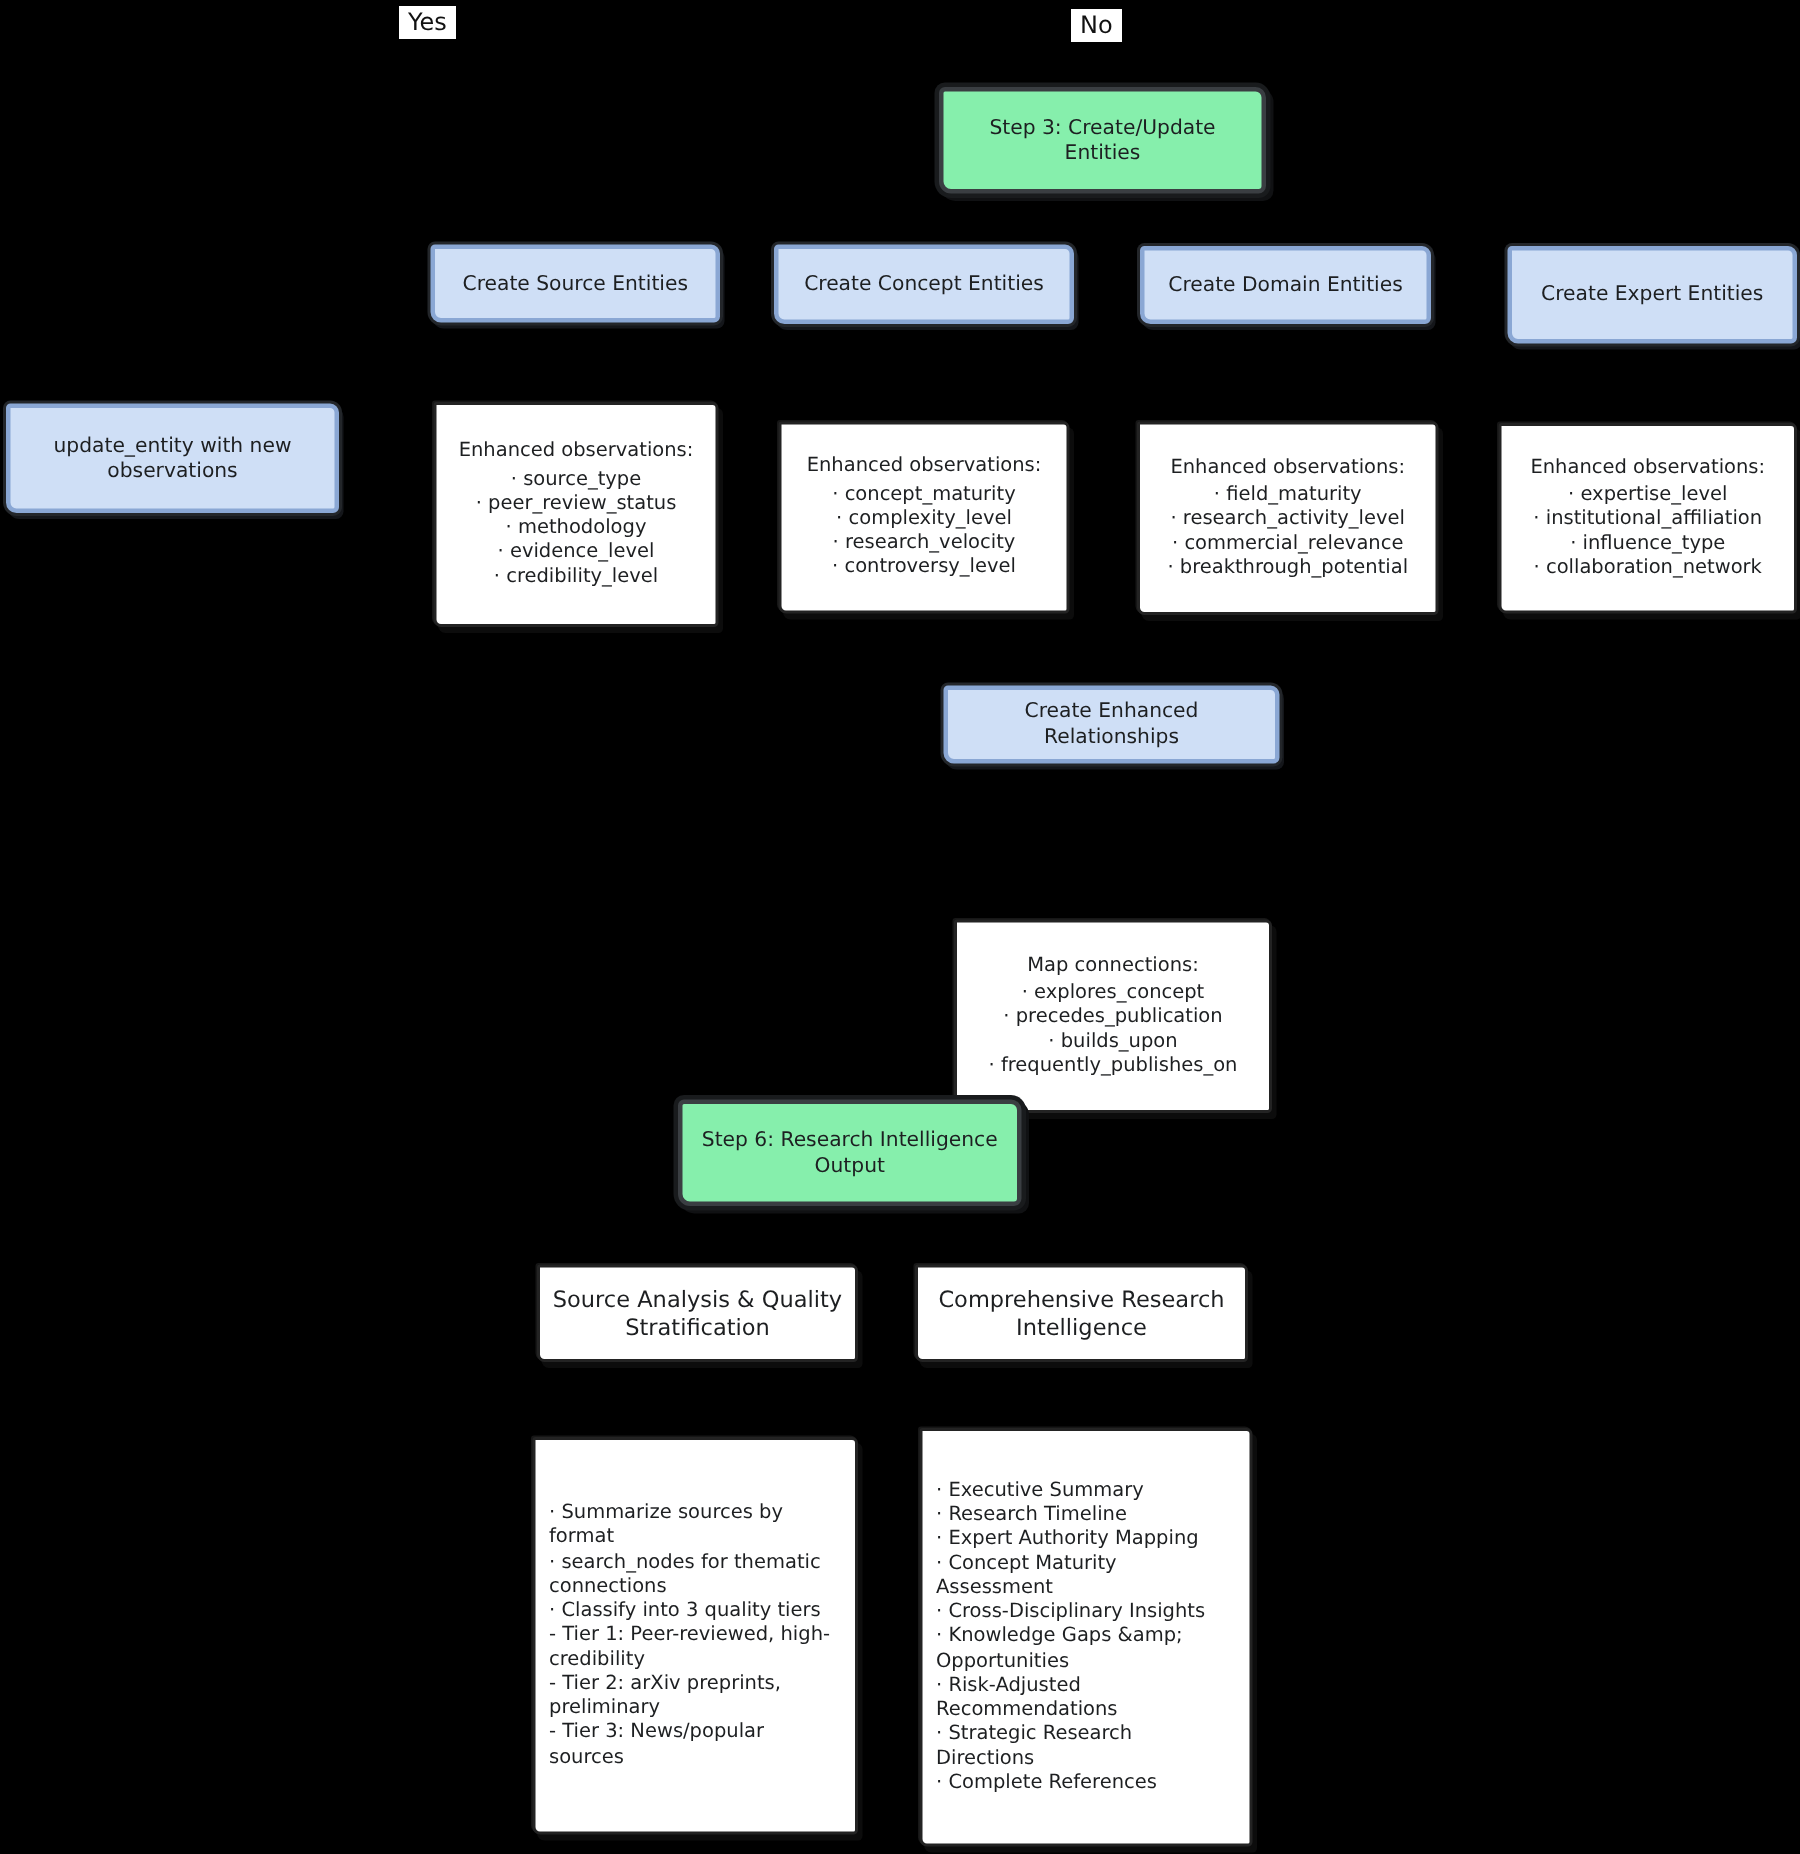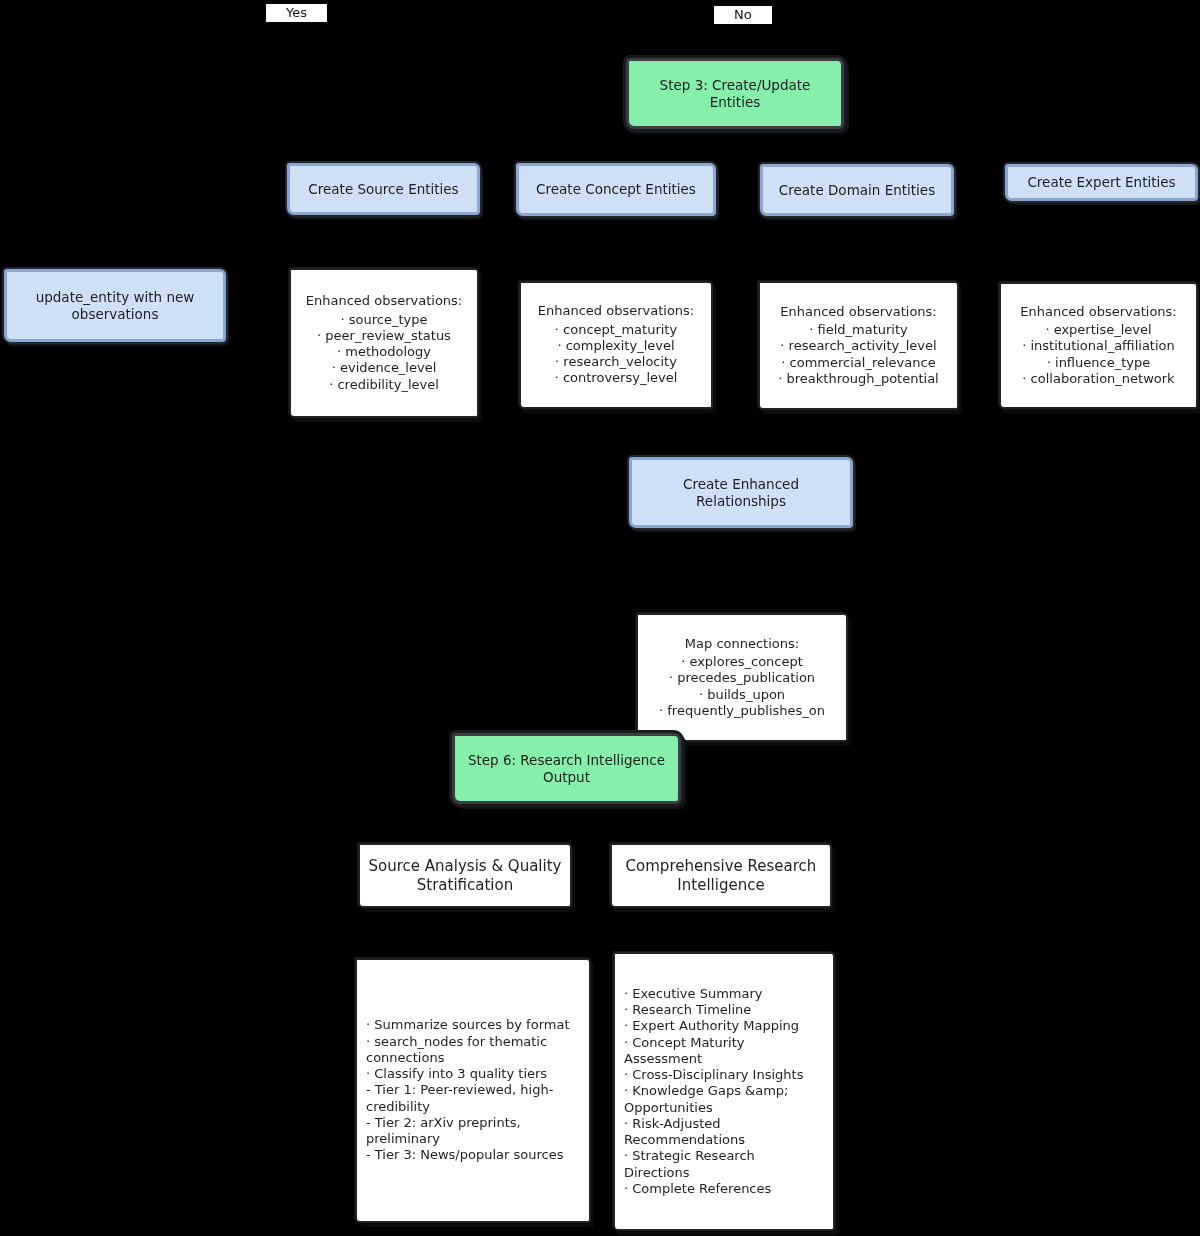--- a/index.html
+++ b/index.html
@@ -7,21 +7,21 @@
     position:relative; width:1200px; height:1236px; background:#000;
     font-family:"DejaVu Sans", sans-serif; color:#1d1f21; overflow:hidden;
   }
   .node {
     position:absolute; box-sizing:border-box;
     display:flex; align-items:center; justify-content:center;
     text-align:center; line-height:1.25;
   }
   .chip {
     position:absolute; background:#ffffff; color:#111;
-    font-size:13px; padding:2px 20px; line-height:1.1;
+    font-size:16px; padding:2px 6px; line-height:1.1;
   }
   .yellow {
     background:#86efac; border:3px solid #3a3e42; border-radius:4px 7px 5px 8px;
     box-shadow:0 0 0 3px #191b1d, 3px 3px 0 2px #101113;
     font-size:13.5px; font-weight:500; padding:4px 10px;
   }
   .blue {
     background:#cfdff6; border:3px solid #8aa7d4; border-radius:3px 6px 4px 7px;
     box-shadow:0 0 0 2px #23262a, 2px 3px 0 1px #14161a;
     font-size:13.5px; font-weight:400; padding:2px 8px;
@@ -45,21 +45,21 @@
   <div class="chip" style="left:266px; top:4px;">Yes</div>
   <div class="chip" style="left:714px; top:6px;">No</div>
 
   <div class="node yellow" style="left:626px; top:58px; width:218px; height:71px;">Step 3: Create/Update Entities</div>
 
   <div class="node blue" style="left:4px; top:269px; width:222px; height:73px;">update_entity with new observations</div>
 
   <div class="node blue" style="left:287px; top:163px; width:193px; height:52px;">Create Source Entities</div>
   <div class="node blue" style="left:516px; top:163px; width:200px; height:53px;">Create Concept Entities</div>
   <div class="node blue" style="left:760px; top:164px; width:194px; height:52px;">Create Domain Entities</div>
-  <div class="node blue" style="left:1005px; top:164px; width:193px; height:37px;">Create Expert Entities</div>
+  <div class="node blue" style="left:1005px; top:164px; width:193px; height:65px;">Create Expert Entities</div>
 
   <div class="node white details" style="left:289px; top:268px; width:190px; height:150px;">
     <div class="title">Enhanced observations:</div>
     <div class="items">
         <div>· source_type</div>
         <div>· peer_review_status</div>
         <div>· methodology</div>
         <div>· evidence_level</div>
         <div>· credibility_level</div>
       </div>
@@ -85,37 +85,37 @@
   <div class="node white details" style="left:999px; top:282px; width:199px; height:127px;">
     <div class="title">Enhanced observations:</div>
     <div class="items">
         <div>· expertise_level</div>
         <div>· institutional_affiliation</div>
         <div>· influence_type</div>
         <div>· collaboration_network</div>
       </div>
   </div>
 
-  <div class="node blue" style="left:629px; top:457px; width:224px; height:71px;">Create Enhanced Relationships</div>
+  <div class="node blue" style="left:629px; top:457px; width:224px; height:52px;">Create Enhanced Relationships</div>
   <div class="node white details" style="left:636px; top:566px; width:212px; height:129px;margin-top:47px;">
     <div class="title">Map connections:</div>
     <div class="items">
         <div>· explores_concept</div>
         <div>· precedes_publication</div>
         <div>· builds_upon</div>
         <div>· frequently_publishes_on</div>
       </div>
   </div>
 
   <div class="node yellow" style="left:452px; top:733px; width:229px; height:71px;">Step 6: Research Intelligence Output</div>
 
   <div class="node white hdr2" style="left:358px; top:843px; width:214px; height:65px;">Source Analysis &amp; Quality Stratification</div>
   <div class="node white hdr2" style="left:610px; top:843px; width:222px; height:65px;">Comprehensive Research Intelligence</div>
 
-  <div class="node white biglist" style="left:355px; top:958px; width:236px; height:265px;">
+  <div class="node white biglist" style="left:355px; top:958px; width:217px; height:265px;">
     <div class="items">
         <div>· Summarize sources by format</div>
         <div>· search_nodes for thematic connections</div>
         <div>· Classify into 3 quality tiers</div>
         <div>- Tier 1: Peer-reviewed, high-credibility</div>
         <div>- Tier 2: arXiv preprints, preliminary</div>
         <div>- Tier 3: News/popular sources</div>
       </div>
   </div>
   <div class="node white biglist" style="left:613px; top:952px; width:222px; height:279px;">

